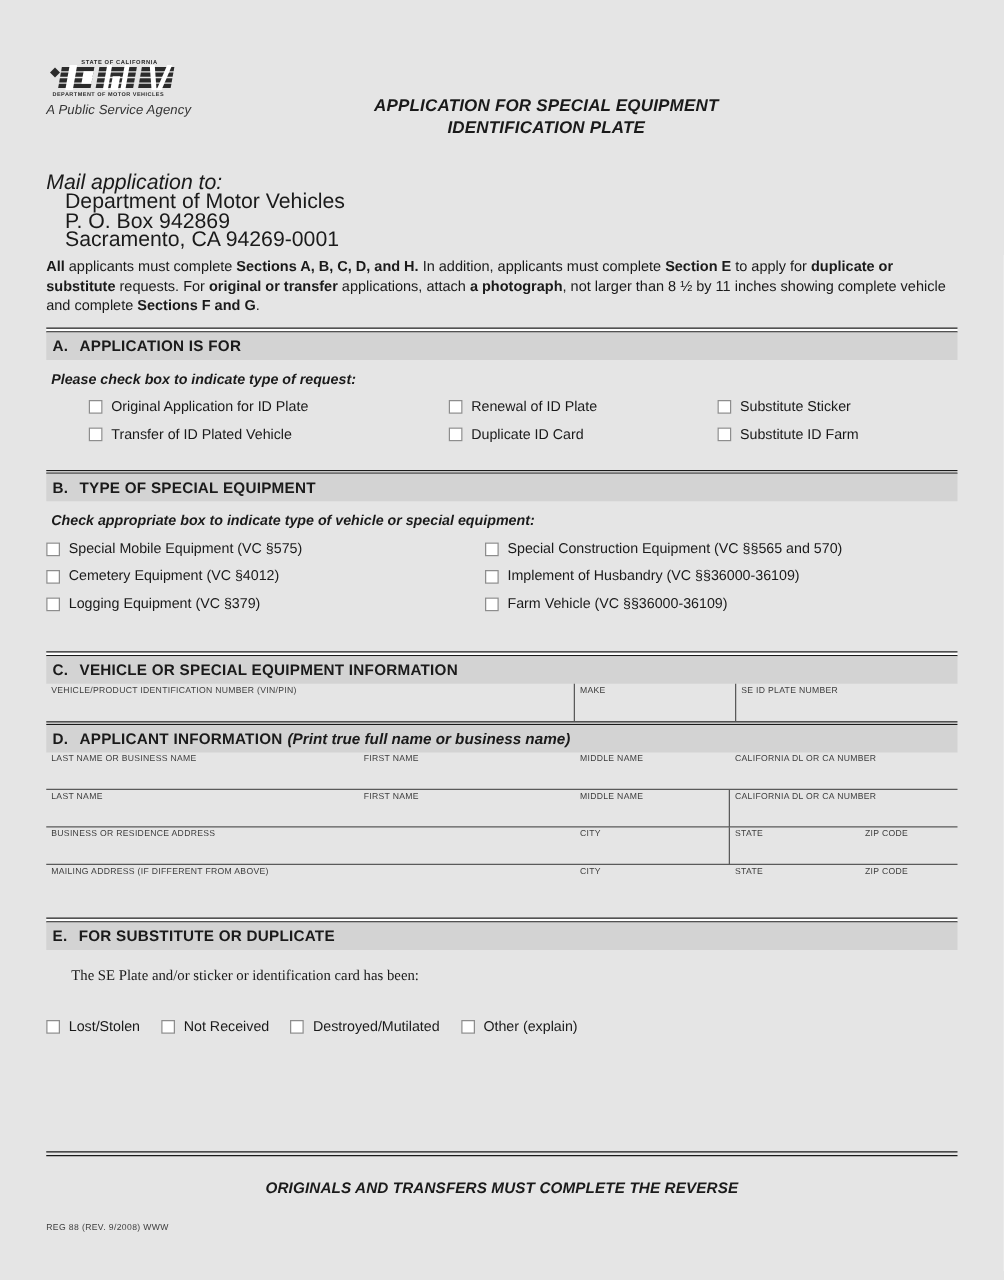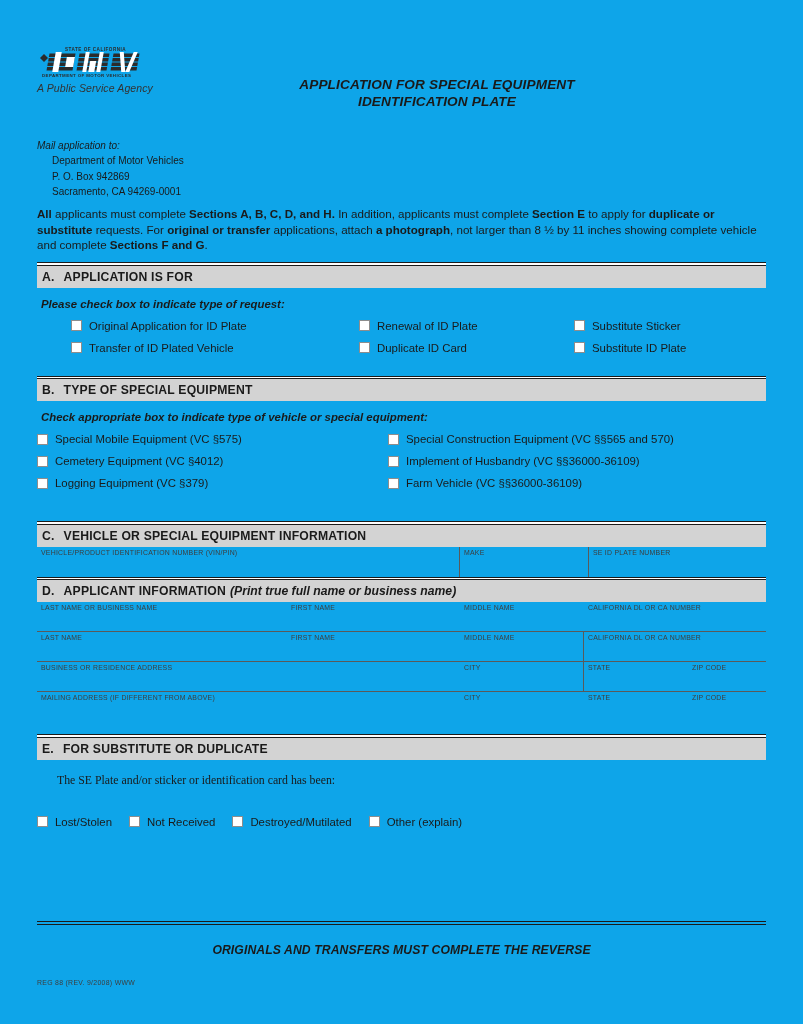--- a/index.html
+++ b/index.html
@@ -13,21 +13,21 @@
     font-family: "Liberation Sans", sans-serif;
     color: #1a1a1a;
     position: relative;
     overflow: hidden;
   }
   .page {
     position: absolute;
     left: 0; top: 0;
     width: 803px;
     height: 1024px;
-    background: #0ea5e9;
+    background: #e5e5e5;
   }
   .content {
     position: absolute;
     left: 37px;
     top: 0;
     width: 729px;
   }
 
   
   .header-block {
@@ -62,21 +62,21 @@
     line-height: 17px;
     letter-spacing: .15px;
     font-style: italic;
   }
 
   
   .mail-block {
     position: absolute;
     left: 37px;
     top: 138px;
-    font-size: 10px;
+    font-size: 17px;
     line-height: 15.3px;
   }
   .mail-lead {
     font-style: italic;
     font-weight: normal;
   }
   .mail-line { padding-left: 15px; }
 
   
   .instructions {
@@ -321,21 +321,21 @@
         <div class="cb-item colA1">
           <span class="cb"></span>
           <span class="lbl">Transfer of ID Plated Vehicle</span>
         </div>
         <div class="cb-item colA2">
           <span class="cb"></span>
           <span class="lbl">Duplicate ID Card</span>
         </div>
         <div class="cb-item colA3">
           <span class="cb"></span>
-          <span class="lbl">Substitute ID Plate</span>
+          <span class="lbl">Substitute ID Farm</span>
         </div>
       </div>
     </div>
 
     <div style="margin-top:22px;">
       <div class="rule-double"></div>
       <div class="sec-bar">
         <span class="sec-letter">B.</span>
         <span class="sec-title">TYPE OF SPECIAL EQUIPMENT</span>
       </div>

